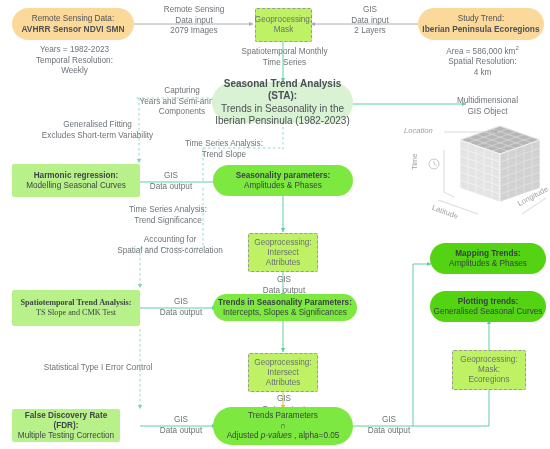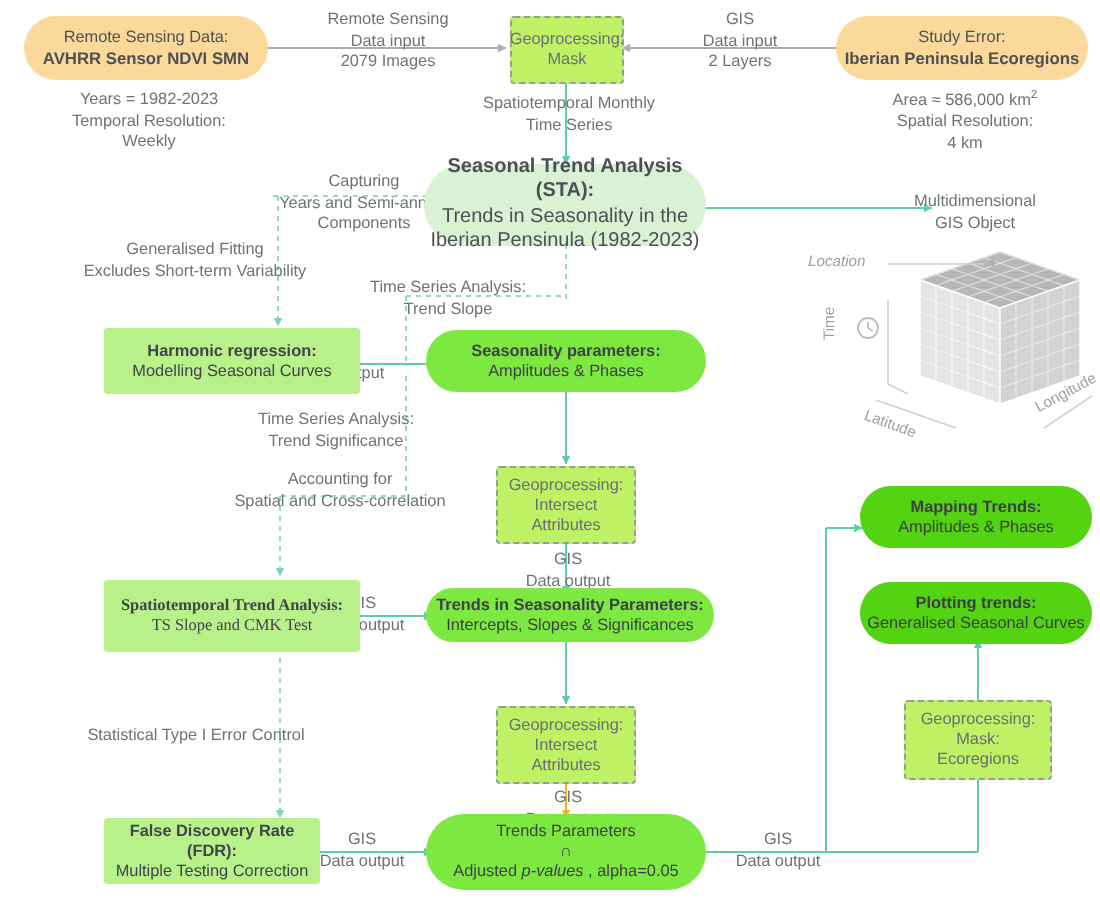--- a/index.html
+++ b/index.html
@@ -60,21 +60,20 @@
     background: #d9f2d3;
     border-radius: 26px;
     color: #4a5055;
     font-size: 10px;
   }
   .n-lightgreen-rect {
     background: #b8f08a;
     border-radius: 2px;
     color: #3f4549;
     font-size: 8.2px;
-    margin-left: 40px;
   }
   .n-green-round {
     background: #7de83f;
     border-radius: 26px;
     color: #3c4247;
     font-size: 8.2px;
   }
   .n-brightgreen-round {
     background: #53d312;
     border-radius: 24px;
@@ -184,21 +183,21 @@
     <span class="t2">Remote Sensing Data:</span>
     <span class="t1">AVHRR Sensor NDVI SMN</span>
   </div>
 
   <div class="node n-grey" style="left:255px;top:8px;width:57px;height:34px;">
     <span>Geoprocessing:</span>
     <span>Mask</span>
   </div>
 
   <div class="node n-orange" style="left:418px;top:8px;width:126px;height:32px;">
-    <span class="t2">Study Error:</span>
+    <span class="t2">Study Trend:</span>
     <span class="t1">Iberian Peninsula Ecoregions</span>
   </div>
 
   <div class="node n-lightgreen-round" style="left:212px;top:82px;width:141px;height:41px;">
     <span class="t1">Seasonal Trend Analysis (STA):</span>
     <span>Trends in Seasonality in the</span>
     <span>Iberian Pensinula  (1982-2023)</span>
   </div>
 
   <div class="node n-lightgreen-rect" style="left:12px;top:164px;width:128px;height:33px;">

